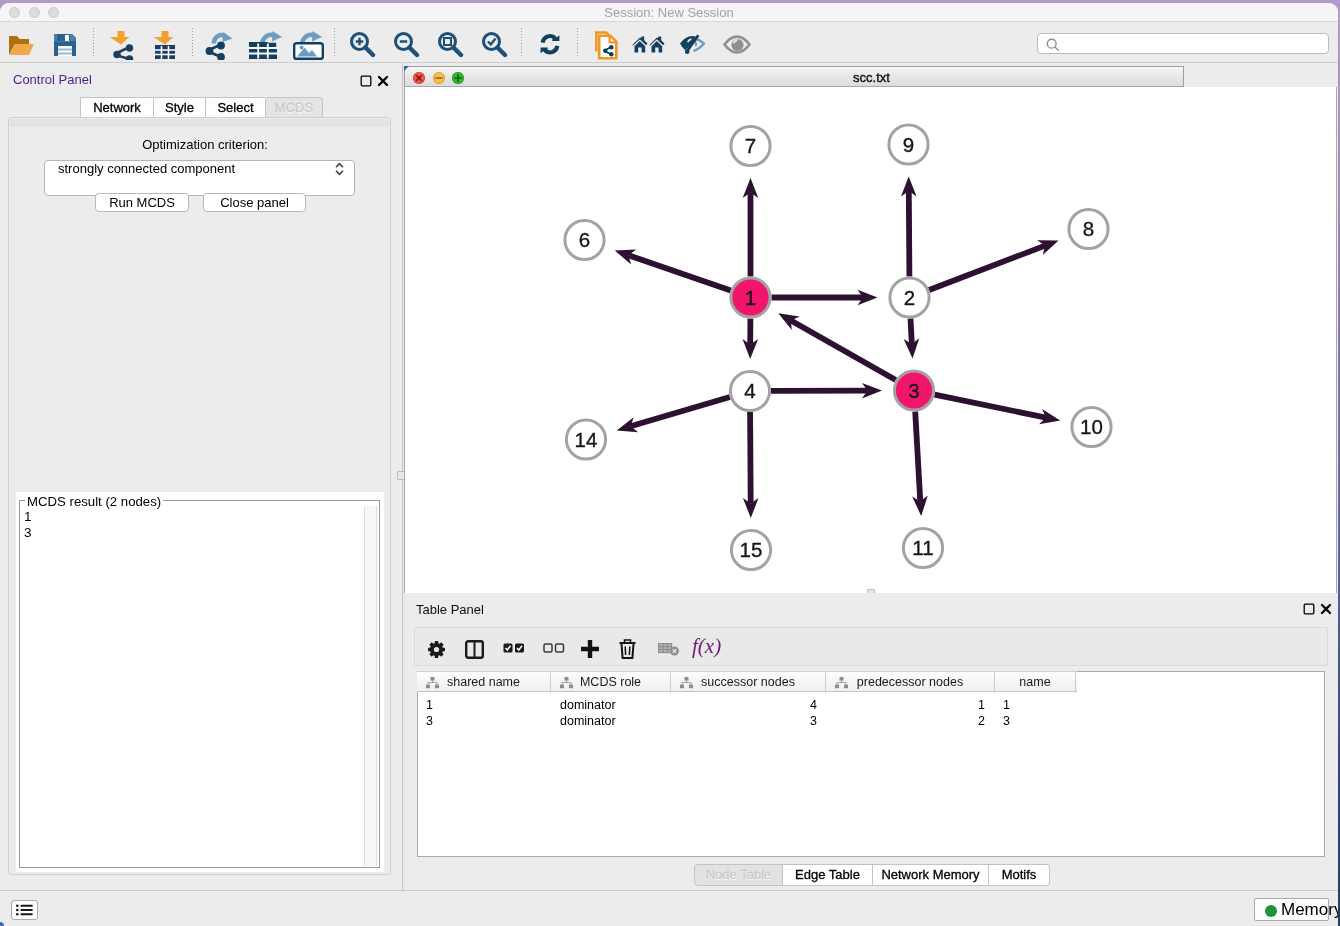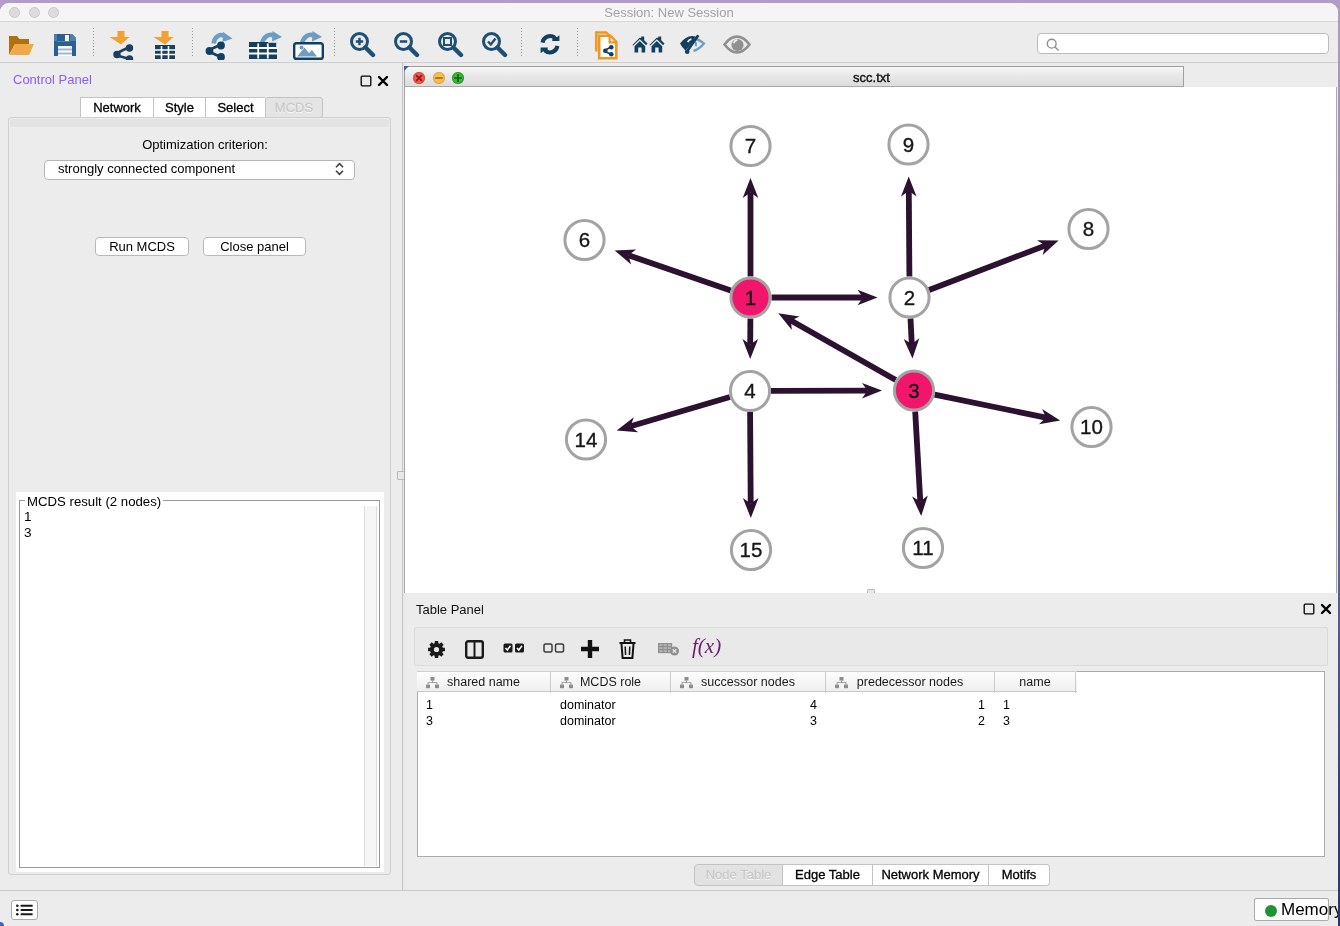--- a/index.html
+++ b/index.html
@@ -13,28 +13,28 @@
 #titlebar { left:0; top:0; width:1338px; height:19px; background:#f5f5f5; border-bottom:1px solid #d8d8d8; }
 .tl { position:absolute; top:4px; width:11px; height:11px; border-radius:50%; background:#dcdcdc; border:1px solid #c8c8c8; }
 #title-text { left:0; top:2px; width:1338px; text-align:center; font-size:13px; color:#a2a2a2; }
 
 #toolbar { left:0; top:19px; width:1338px; height:41px; background:#ececec; border-bottom:1px solid #cfcfcf; }
 .sep { position:absolute; top:6px; height:28px; width:1px;
   background-image:linear-gradient(#9a9a9a 33%, rgba(0,0,0,0) 0%); background-size:1px 3px; }
 #searchbox { left:1037px; top:11px; width:292px; height:21px; background:#fff; border:1px solid #bbb; border-radius:4px; }
 
 #cpanel { left:0; top:59px; width:402px; height:828px; background:#ececec; }
-#cp-title { left:13px; top:10px; font-size:13px; color:#8b5cf6; }
+#cp-title { left:13px; top:10px; font-size:13px; color:#4c1d95; }
 .wbtn { position:absolute; top:13px; }
 .tab { position:absolute; top:35px; height:21px; background:#fff; border:1px solid #c3c3c3; border-right:none; font-size:13px; color:#000; -webkit-text-stroke:0.3px #000; text-align:center; line-height:19px; }
 #tabpane { left:8px; top:55px; width:383px; height:758px; background:#ececec; border:1px solid #d0d0d0; border-radius:3px; }
 #tabpane-inner { left:1px; top:1px; width:379px; height:8px; background:#e3e3e3; border-radius:2px 2px 0 0; }
 #optlabel { left:0; top:75px; width:402px; text-align:center; font-size:13px; color:#000;padding-left:8px; }
-#combo { left:44px; top:98px; width:311px; height:20px; background:#fff; border:1px solid #b5b5b5; border-radius:4px; font-size:13px; color:#000; line-height:16px; padding-left:13px; }
-.btn { position:absolute; top:131px; height:19px; background:#fff; border:1px solid #b9b9b9; border-radius:4px; font-size:13px; color:#000; text-align:center; line-height:17px;margin-top:44px; }
+#combo { left:44px; top:98px; width:311px; height:36px; background:#fff; border:1px solid #b5b5b5; border-radius:4px; font-size:13px; color:#000; line-height:16px; padding-left:13px; }
+.btn { position:absolute; top:131px; height:19px; background:#fff; border:1px solid #b9b9b9; border-radius:4px; font-size:13px; color:#000; text-align:center; line-height:17px; }
 #resultbox { left:16px; top:430px; width:368px; height:380px; background:#fff; }
 #fieldset { position:absolute; left:3px; top:8px; width:361px; height:368px; border:1px solid #9a9a9a; }
 #legend { position:absolute; left:9px; top:2px; background:#fff; font-size:13.2px; padding:0 2px; color:#000; }
 #resulttext { position:absolute; left:8px; top:17px; font-size:13.5px; line-height:16px; color:#000; }
 #vsb { position:absolute; left:348px; top:14px; width:13px; height:360px; background:#f6f6f6; border-left:1px solid #dcdcdc; border-right:1px solid #dcdcdc; }
 
 #vdiv { left:402px; top:59px; width:3px; height:828px; background:#e8e8e8; border-left:1px solid #c6c6c6; }
 #vgrip { left:397px; top:468px; width:8px; height:9px; background:#e8e8e8; border:1px solid #b9b9b9; border-radius:1px; }
 
 #netwin { left:404px; top:63px; width:933px; height:527px; }

